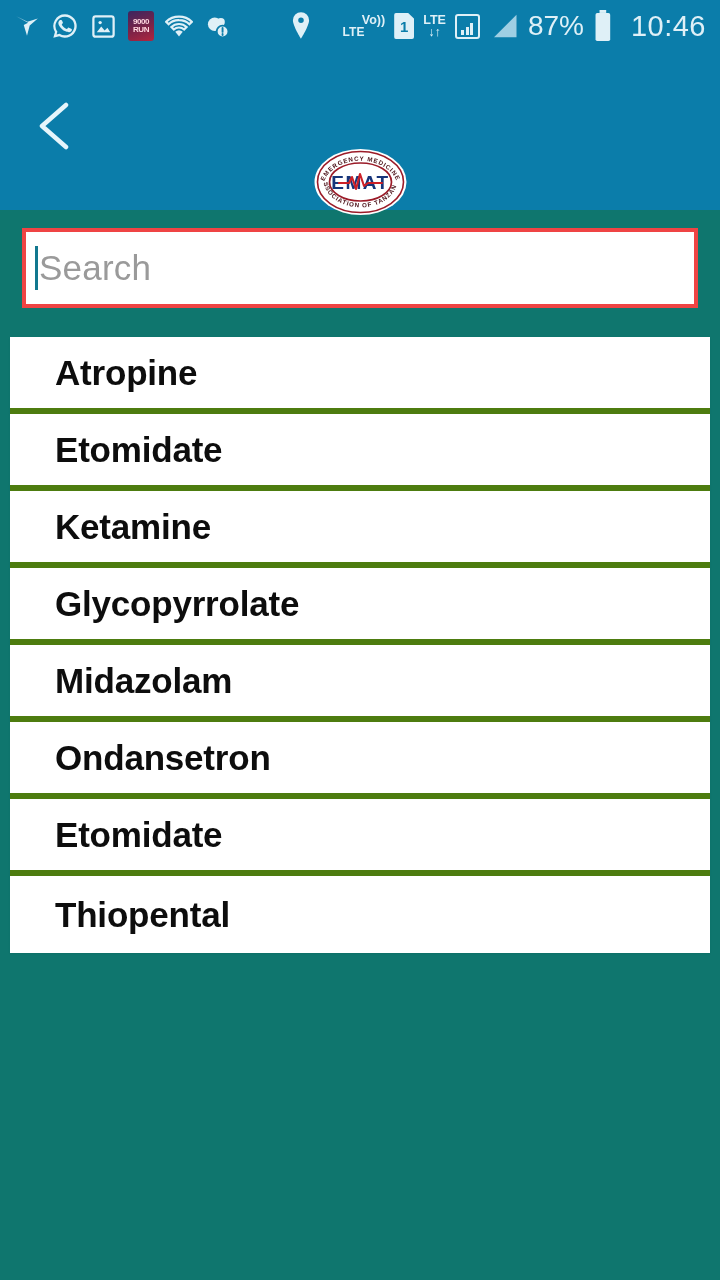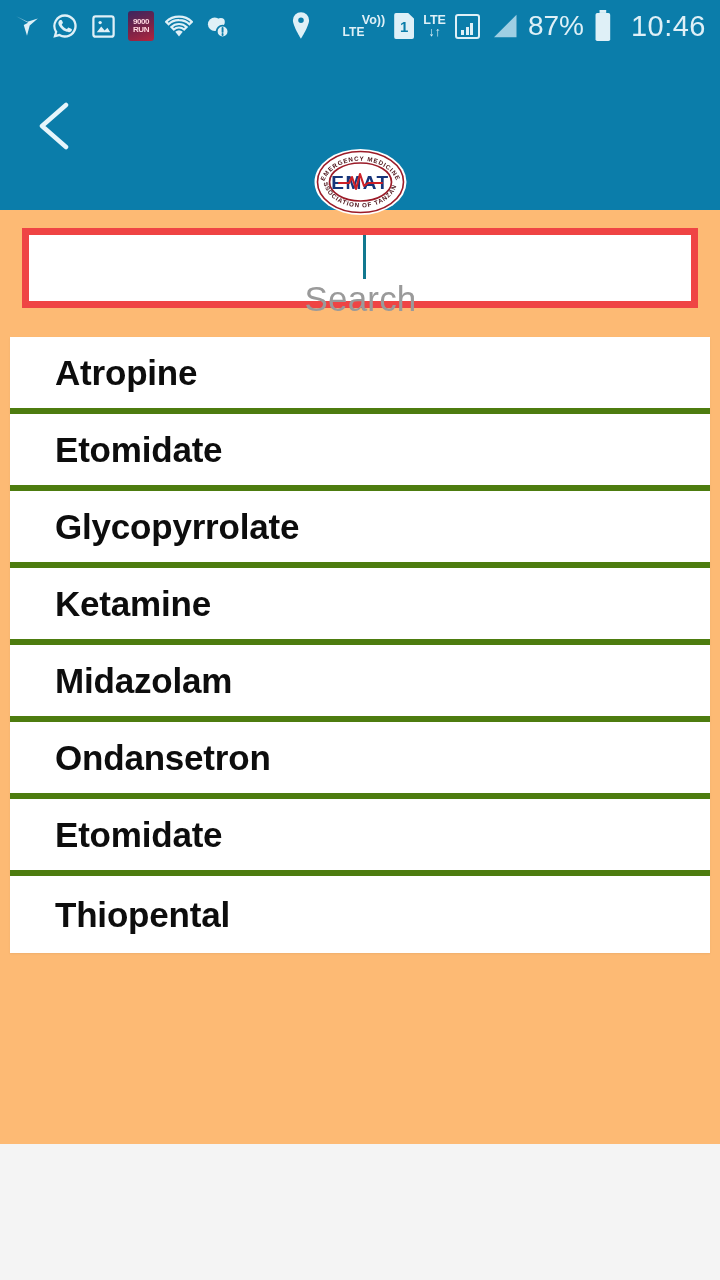--- a/index.html
+++ b/index.html
@@ -2,21 +2,21 @@
 <html><head>
 <meta charset="utf-8">
 <style>
   * { margin:0; padding:0; box-sizing:border-box; }
   html, body {
     width:720px; height:1280px;
     font-family:"Liberation Sans", sans-serif;
     background:#f4f4f4;
     overflow:hidden;
   }
-  .phone { position:relative; width:720px; height:1144px; background:#fdba74; }
+  .phone { position:relative; width:720px; height:1280px; background:#0f766e; }
 
   
   .statusbar {
     position:absolute; top:0; left:0; width:720px; height:52px;
     background:#0b7daa; color:#cfe9f3;
     display:flex; align-items:center; padding:0 14px;
   }
   .sb-left { display:flex; align-items:center; gap:11px; }
   .sb-right { display:flex; align-items:center; gap:9px; margin-left:auto; }
   .sb-icon { display:flex; align-items:center; justify-content:center; }
@@ -53,22 +53,22 @@
     position:absolute; left:80px; top:52px;
     font-size:37px; color:#e6f5fb; letter-spacing:1.2px; font-weight:400;
   }
   .logo-wrap {
     position:absolute; left:313px; top:96px; width:95px; height:68px;
   }
 
   
   .search-box {
     position:absolute; left:22px; top:228px; width:676px; height:80px;
-    background:#ffffff; border:7px solid #ef4444;
-    display:flex; align-items:center;flex-direction:column;
+    background:#ffffff; border:4px solid #ef4444;
+    display:flex; align-items:center;
   }
   .caret {
     width:3px; height:44px; background:#12788f; margin-left:9px; flex:none;
   }
   .search-ph {
     font-size:35px; color:#9a9a9a; margin-left:1px; letter-spacing:.2px;
   }
 
   
   .card {
@@ -220,26 +220,26 @@
   </div>
 
   <div class="card">
     <div class="list-item">
       <span class="lbl">Atropine</span>
     </div>
     <div class="list-item">
       <span class="lbl">Etomidate</span>
     </div>
     <div class="list-item">
+      <span class="lbl">Ketamine</span>
+    </div>
+    <div class="list-item">
       <span class="lbl">Glycopyrrolate</span>
     </div>
     <div class="list-item">
-      <span class="lbl">Ketamine</span>
-    </div>
-    <div class="list-item">
       <span class="lbl">Midazolam</span>
     </div>
     <div class="list-item">
       <span class="lbl">Ondansetron</span>
     </div>
     <div class="list-item">
       <span class="lbl">Etomidate</span>
     </div>
     <div class="list-item">
       <span class="lbl">Thiopental</span>

